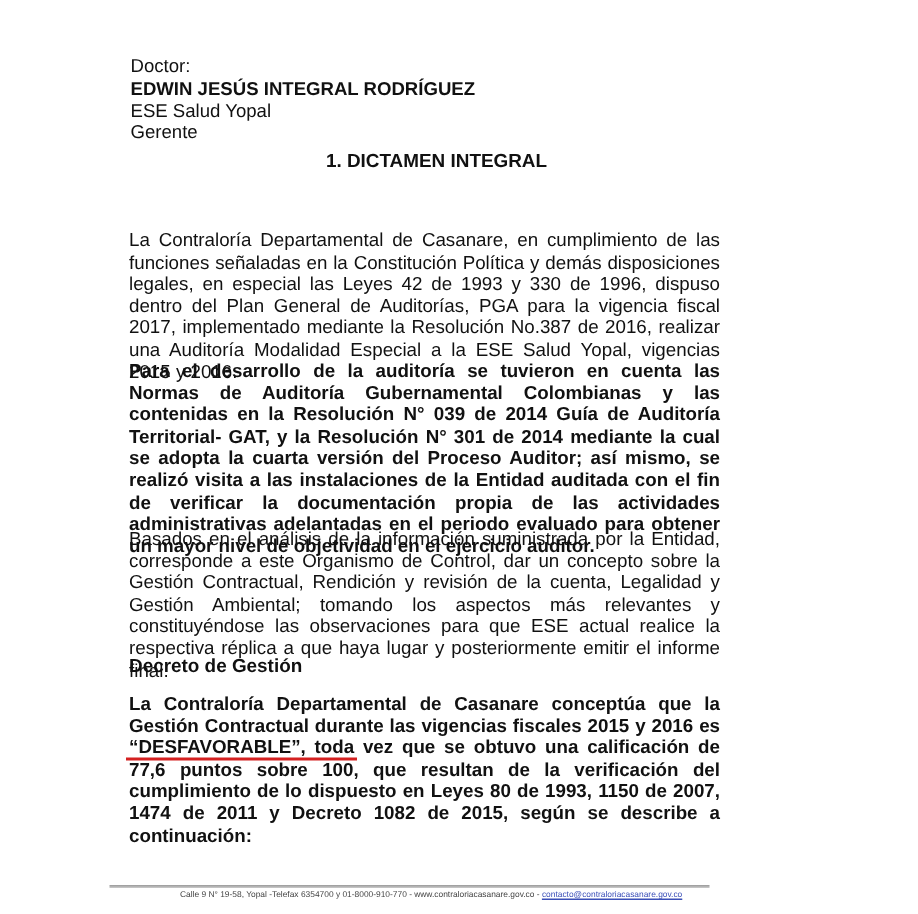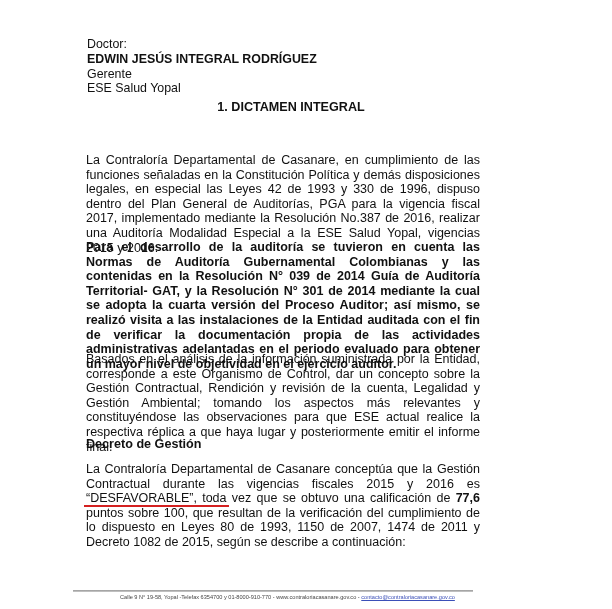--- a/index.html
+++ b/index.html
@@ -8,37 +8,37 @@
   .addr { position:absolute; left:87px; top:5px; font-size:12.4px; line-height:14.8px;margin-top:32px; }
   .addr .name { font-weight:bold; }
   .title { position:absolute; left:0; width:506px; top:100px; text-align:center;
            font-weight:bold; font-size:12.6px; padding-left:76px; box-sizing:border-box; }
   .para { position:absolute; left:86px; width:394px; font-size:12.5px; line-height:14.6px;
           text-align:justify; }
   .p1 { top:153px; }
   .p2 { top:240px;font-weight:bold; }
   .p3 { top:352px; }
   .h2 { position:absolute; left:86px; top:437px; font-weight:bold; font-size:12.6px; }
-  .p4 { top:462px; }
+  .p4 { top:462px;font-weight:bold; }
   .hl { position:relative; }
   .hl::after { content:""; position:absolute; left:-2px; right:-2px; bottom:-2px; height:2px;
                background:#d42020; }
   .footer-line { position:absolute; left:73px; width:400px; top:590px; height:2px;
                  background:linear-gradient(#999,#ccc); }
   .footer { position:absolute; left:120px; top:594px; font-size:5.6px; color:#444; white-space:nowrap; }
   .footer a { color:#3b4fb8; text-decoration:underline; }
 </style>
 </head>
 <body>
 
 <div class="addr">
   <div>Doctor:</div>
   <div class="name">EDWIN JESÚS INTEGRAL RODRÍGUEZ</div>
+  <div>ESE Salud Yopal</div>
   <div>Gerente</div>
-  <div>ESE Salud Yopal</div>
 </div>
 
 <div class="title">1.  DICTAMEN INTEGRAL</div>
 
 <div class="para p1">La Contraloría Departamental de Casanare, en cumplimiento de las funciones señaladas en la Constitución Política y demás disposiciones legales, en especial las Leyes 42 de 1993 y 330 de 1996, dispuso dentro del Plan General de Auditorías, PGA para la vigencia fiscal 2017, implementado mediante la Resolución No.387 de 2016, realizar una Auditoría Modalidad Especial a la ESE Salud Yopal, vigencias 2015 y 2016.</div>
 <div class="para p2">Para el desarrollo de la auditoría se tuvieron en cuenta las Normas de Auditoría Gubernamental Colombianas y las contenidas en la Resolución N° 039 de 2014 Guía de Auditoría Territorial- GAT, y la Resolución N° 301 de 2014 mediante la cual se adopta la cuarta versión del Proceso Auditor; así mismo, se realizó visita a las instalaciones de la Entidad auditada con el fin de verificar la documentación propia de las actividades administrativas adelantadas en el periodo evaluado para obtener un mayor nivel de objetividad en el ejercicio auditor.</div>
 <div class="para p3">Basados en el análisis de la información suministrada por la Entidad, corresponde a este Organismo de Control, dar un concepto sobre la Gestión Contractual, Rendición y revisión de la cuenta, Legalidad y Gestión Ambiental; tomando los aspectos más relevantes y constituyéndose las observaciones para que ESE actual realice la respectiva réplica a que haya lugar y posteriormente emitir el informe final.</div>
 
 <div class="h2">Decreto de Gestión</div>
 

